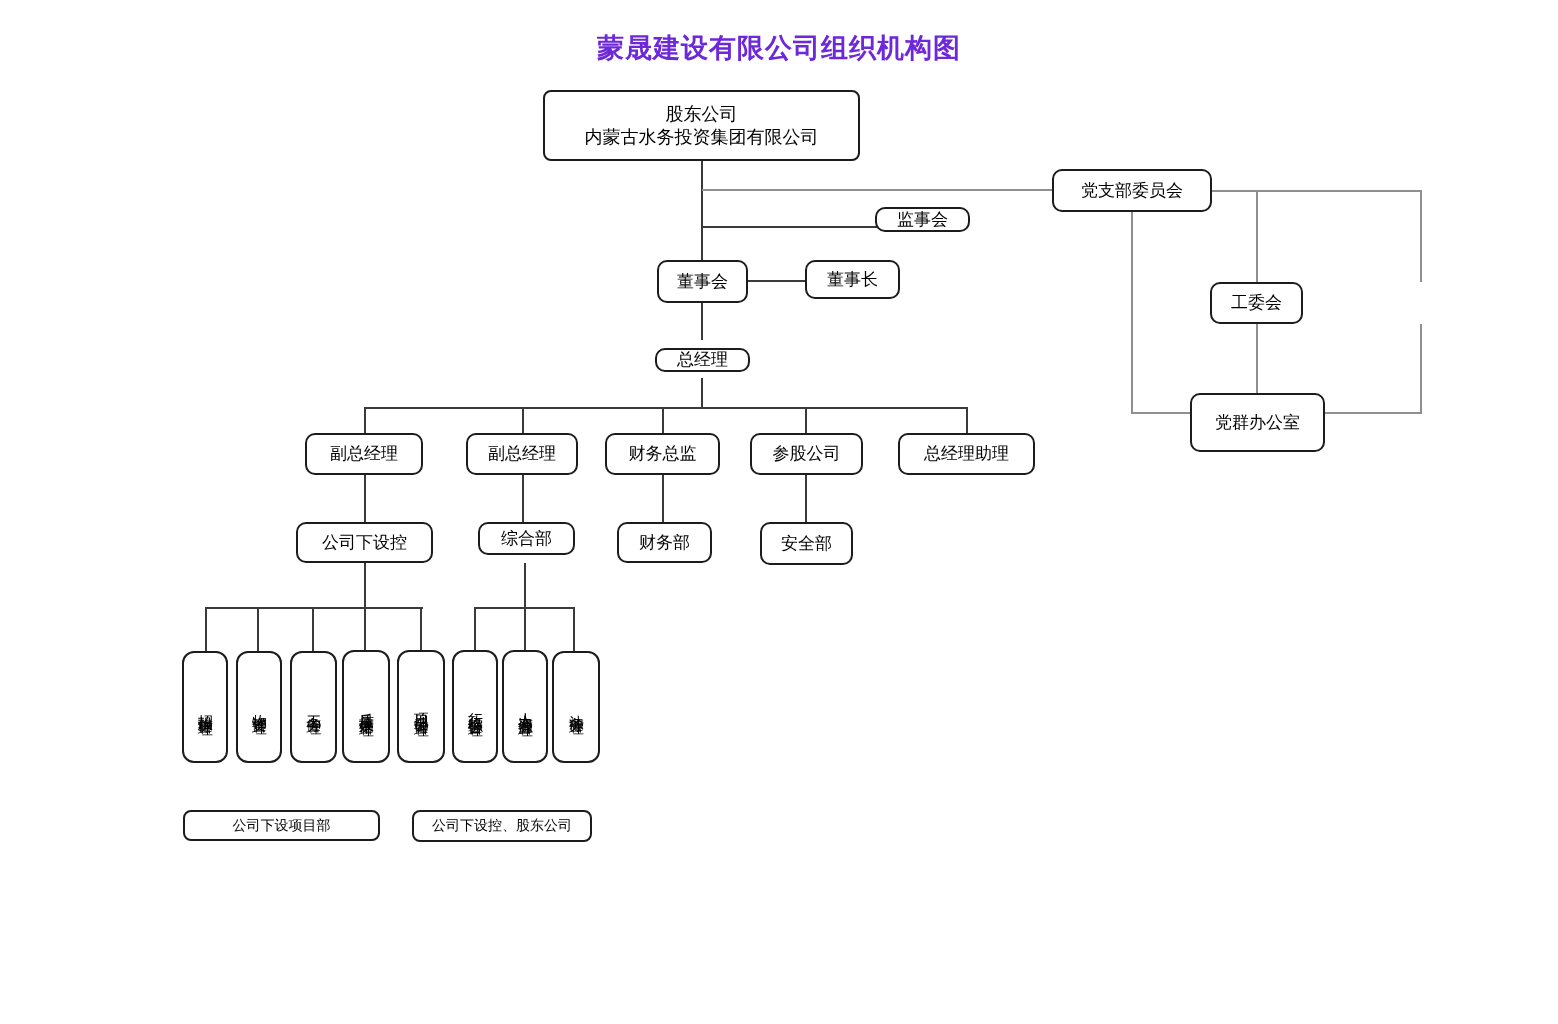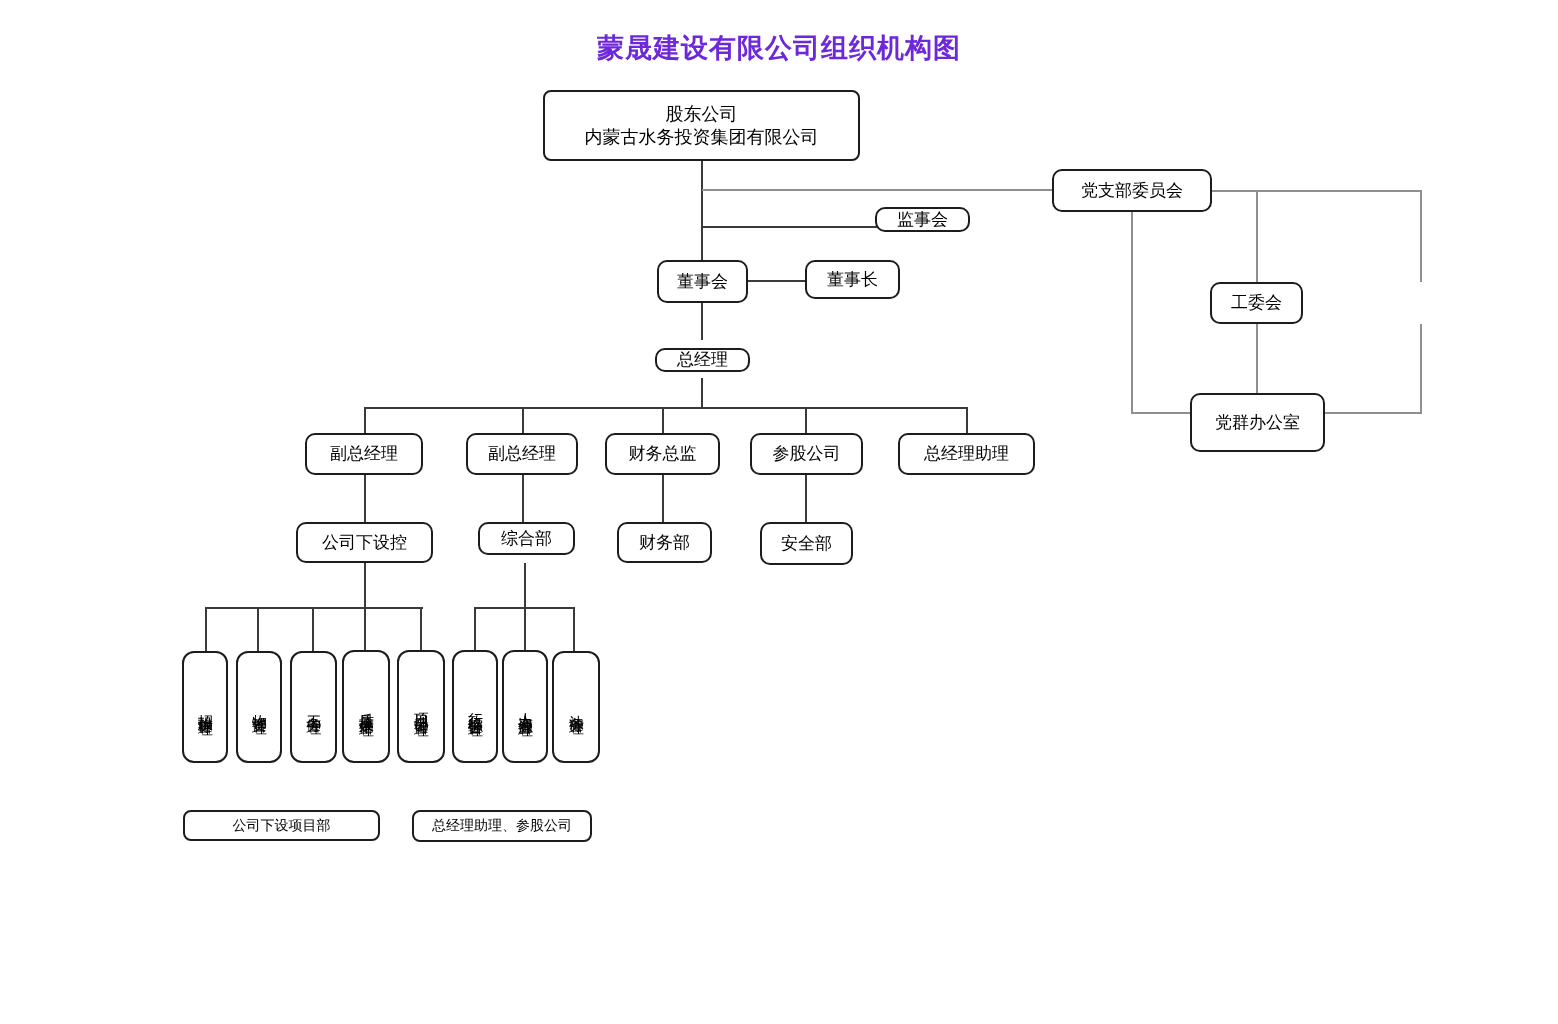--- a/index.html
+++ b/index.html
@@ -107,15 +107,15 @@
   <div class="box vert" style="left:182px;top:651px;width:46px;height:112px">招投标管理</div>
   <div class="box vert" style="left:236px;top:651px;width:46px;height:112px">物资管理</div>
   <div class="box vert" style="left:290px;top:651px;width:47px;height:112px">工务管理</div>
   <div class="box vert" style="left:342px;top:650px;width:48px;height:113px">质量技术管理</div>
   <div class="box vert" style="left:397px;top:650px;width:48px;height:113px">项目公司管理</div>
   <div class="box vert" style="left:452px;top:650px;width:46px;height:113px">行政综合管理</div>
   <div class="box vert" style="left:502px;top:650px;width:46px;height:113px">人力资源管理</div>
   <div class="box vert" style="left:552px;top:651px;width:48px;height:112px">法务管理</div>
 
   <div class="box note" style="left:183px;top:810px;width:197px;height:31px">公司下设项目部</div>
-  <div class="box note" style="left:412px;top:810px;width:180px;height:32px">总经理助理、参股公司</div>
+  <div class="box note" style="left:412px;top:810px;width:180px;height:32px">公司下设控、股东公司</div>
 
 </div>
 
 </body></html>

